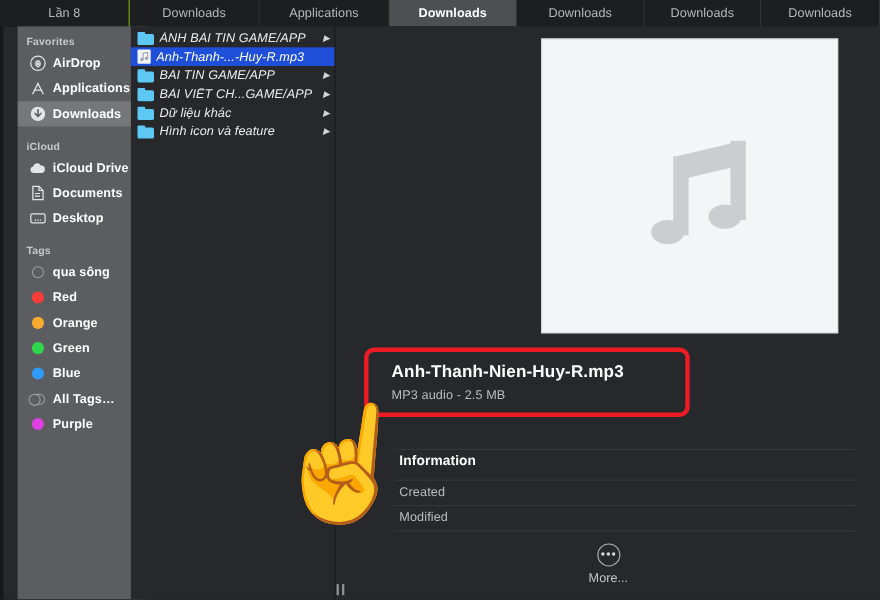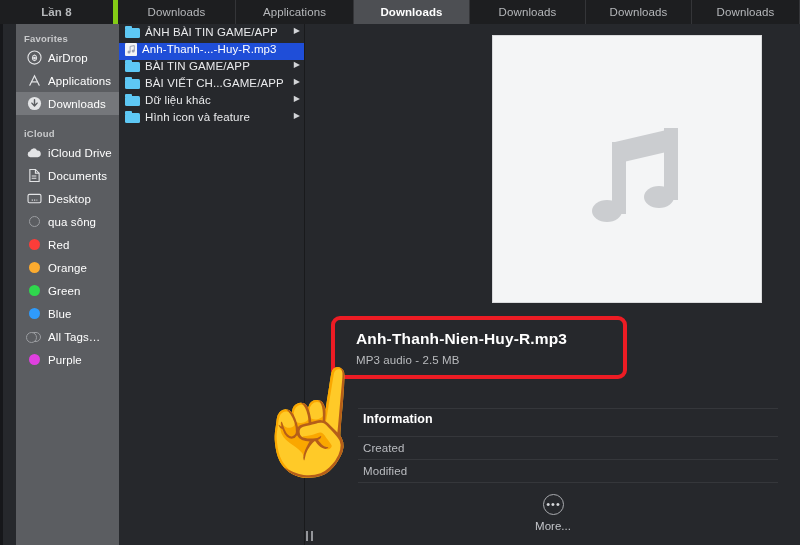--- a/index.html
+++ b/index.html
@@ -26,21 +26,21 @@
   .tab {
     flex: 0 0 auto;
     height: 24px;
     display: flex; align-items: center; justify-content: center;
     font-size: 11.5px;
     color: #b6b8bb;
     border-right: 1px solid #343538;
     letter-spacing: 0.1px;
     background: #1d1e20;
   }
-  .tab.first { width: 118px; border-right: 5px solid #84cc16; font-weight: bold; }
+  .tab.first { width: 118px; border-right: 1px solid #84cc16; }
   .tab.active {
     background: #4d4f53;
     color: #ffffff;
     font-weight: bold;
   }
 
   
   .sidebar {
     position: absolute; left: 16px; top: 24px;
     width: 118px; height: 521px;
@@ -56,21 +56,21 @@
     font-weight: bold;
     letter-spacing: 0.2px;
   }
   .side-header.spaced { margin-top: 10px; }
   .side-item {
     height: 23px;
     display: flex; align-items: center;
     padding-left: 10px;
     font-size: 11.5px;
     color: #ffffff;
-    font-weight: normal;
+    font-weight: bold;
     letter-spacing: 0.1px;
   }
   .side-item.selected { background: #75777b; }
   .side-ico {
     width: 16px; height: 16px;
     margin-right: 6px;
     display: inline-flex; align-items: center; justify-content: center;
     flex: 0 0 16px;
   }
   .side-ico svg { display: block; }
@@ -97,26 +97,27 @@
   
   .filecol {
     position: absolute; left: 119px; top: 24px;
     width: 186px; height: 521px;
     background: #26282c;
     padding-top: 2px;
     border-right: 1px solid #191a1c;
   }
   .file-row {
     height: 17px;
-    display: flex; 
+    display: flex; align-items: center;
     padding-left: 6px; padding-right: 4px;
     font-size: 11.5px;
     color: #e9eaec;
     letter-spacing: 0.1px;
     white-space: nowrap;
+    font-style: italic;
   }
   .file-row.selected { background: #1f4ed8; color: #ffffff; }
   .folder-ico {
     width: 15px; height: 12px; margin-right: 5px; flex: 0 0 15px;
     position: relative;
   }
   .folder-ico .body {
     position: absolute; left: 0; bottom: 0;
     width: 15px; height: 10px;
     background: #5ec8f5; border-radius: 1.5px;
@@ -300,20 +301,21 @@
       </div>
       <div class="side-item">
         <span class="side-ico">
           <svg width="15" height="12" viewBox="0 0 16 13">
             <rect x="1" y="1.5" width="14" height="9" rx="1.5" fill="none" stroke="#e3e4e6" stroke-width="1.2"></rect>
             <path d="M5 7.8 h6" stroke="#e3e4e6" stroke-width="1.4" stroke-dasharray="1.2 1.4"></path>
           </svg>
         </span>
         <span>Desktop</span>
       </div>
+      <div class="side-header spaced">Tags</div>
       <div class="side-item">
         <span class="side-ico">
           <span class="dot hollow"></span>
         </span>
         <span>qua sông</span>
       </div>
       <div class="side-item">
         <span class="side-ico">
           <span class="dot" style="background: rgb(252, 61, 57);"></span>
         </span>

